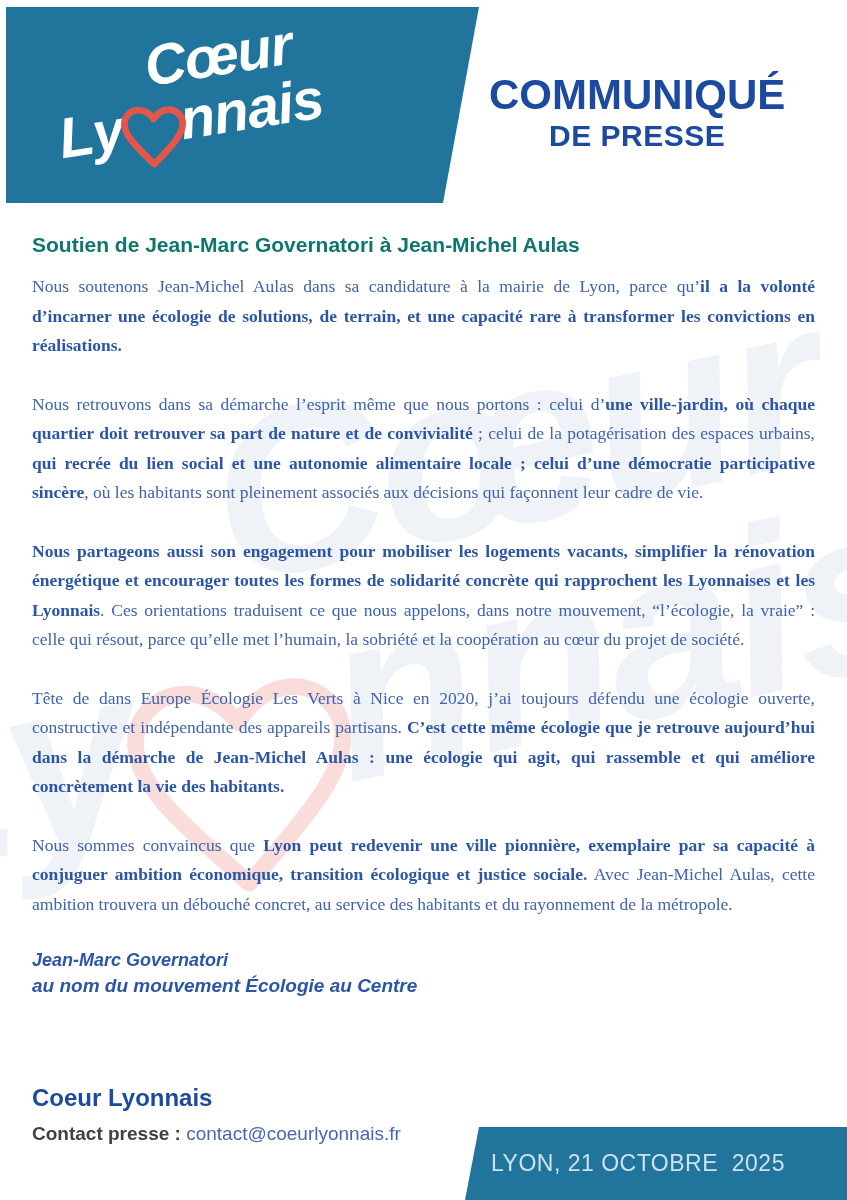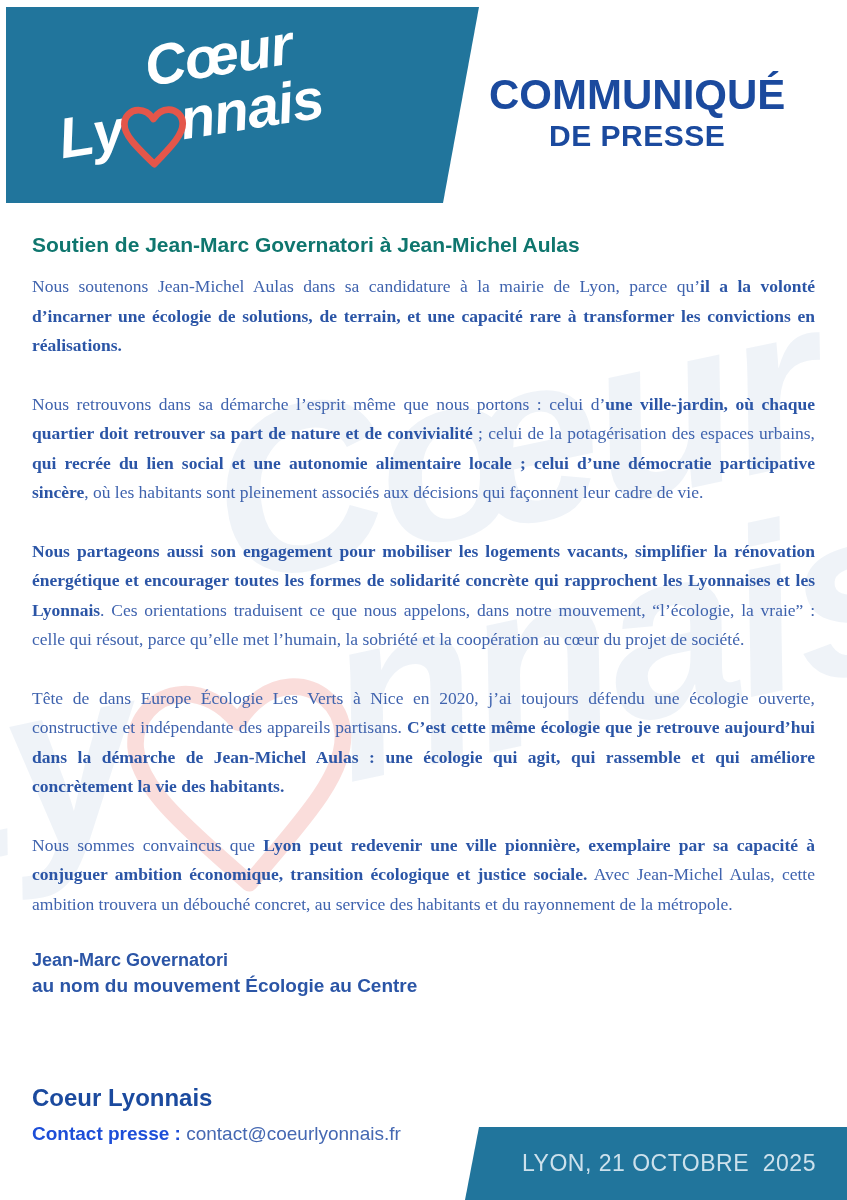--- a/index.html
+++ b/index.html
@@ -41,36 +41,36 @@
     position:absolute;left:32px;top:233px;width:783px;z-index:1;
     text-align:left;font-size:21px;font-weight:bold;color:#0f766e;
   }
   .content{
     position:absolute;left:32px;top:272px;width:783px;z-index:1;
     color:#3f63ae;font-size:17.5px;line-height:29.5px;text-align:justify;
   }
   .content p{margin:0 0 29px 0;font-family:Liberation Serif, serif;}
   .content b{color:#2b55a6;}
 
-  .signature{margin-top:25px;color:#2b55a6;}
+  .signature{margin-top:25px;color:#2b55a6;font-style:italic;}
   .sig-name{font-size:18px;font-weight:bold;line-height:1.4;}
   .sig-role{font-size:19px;font-weight:bold;line-height:1.4;}
 
   
   .footer{position:absolute;left:32px;top:1072px;z-index:1;}
   .footer-org{font-size:24px;font-weight:bold;color:#1b4a9e;margin-top:12px;}
   .footer-contact{margin-top:11px;font-size:19px;color:#4568b2;}
-  .footer-contact .label{font-weight:bold;color:#1d4ed8;}
+  .footer-contact .label{font-weight:bold;color:#404040;}
 
   .date-banner{
     position:absolute;left:465px;top:1127px;width:382px;height:73px;background:#21759c;
     clip-path:polygon(14px 0,100% 0,100% 100%,0 100%);
   }
   .date-text{
-    width:100%;height:64px;line-height:73px;text-align:center;padding-left:26px;box-sizing:border-box;
+    width:100%;height:64px;line-height:73px;text-align:left;padding-left:26px;box-sizing:border-box;
     color:#cde1ec;font-size:23px;letter-spacing:.5px;white-space:pre;
   }
 </style>
 </head>
 <body>
 
 <div class="page">
 
   <div class="watermark">
     <div class="wm-line1">Cœur</div>

